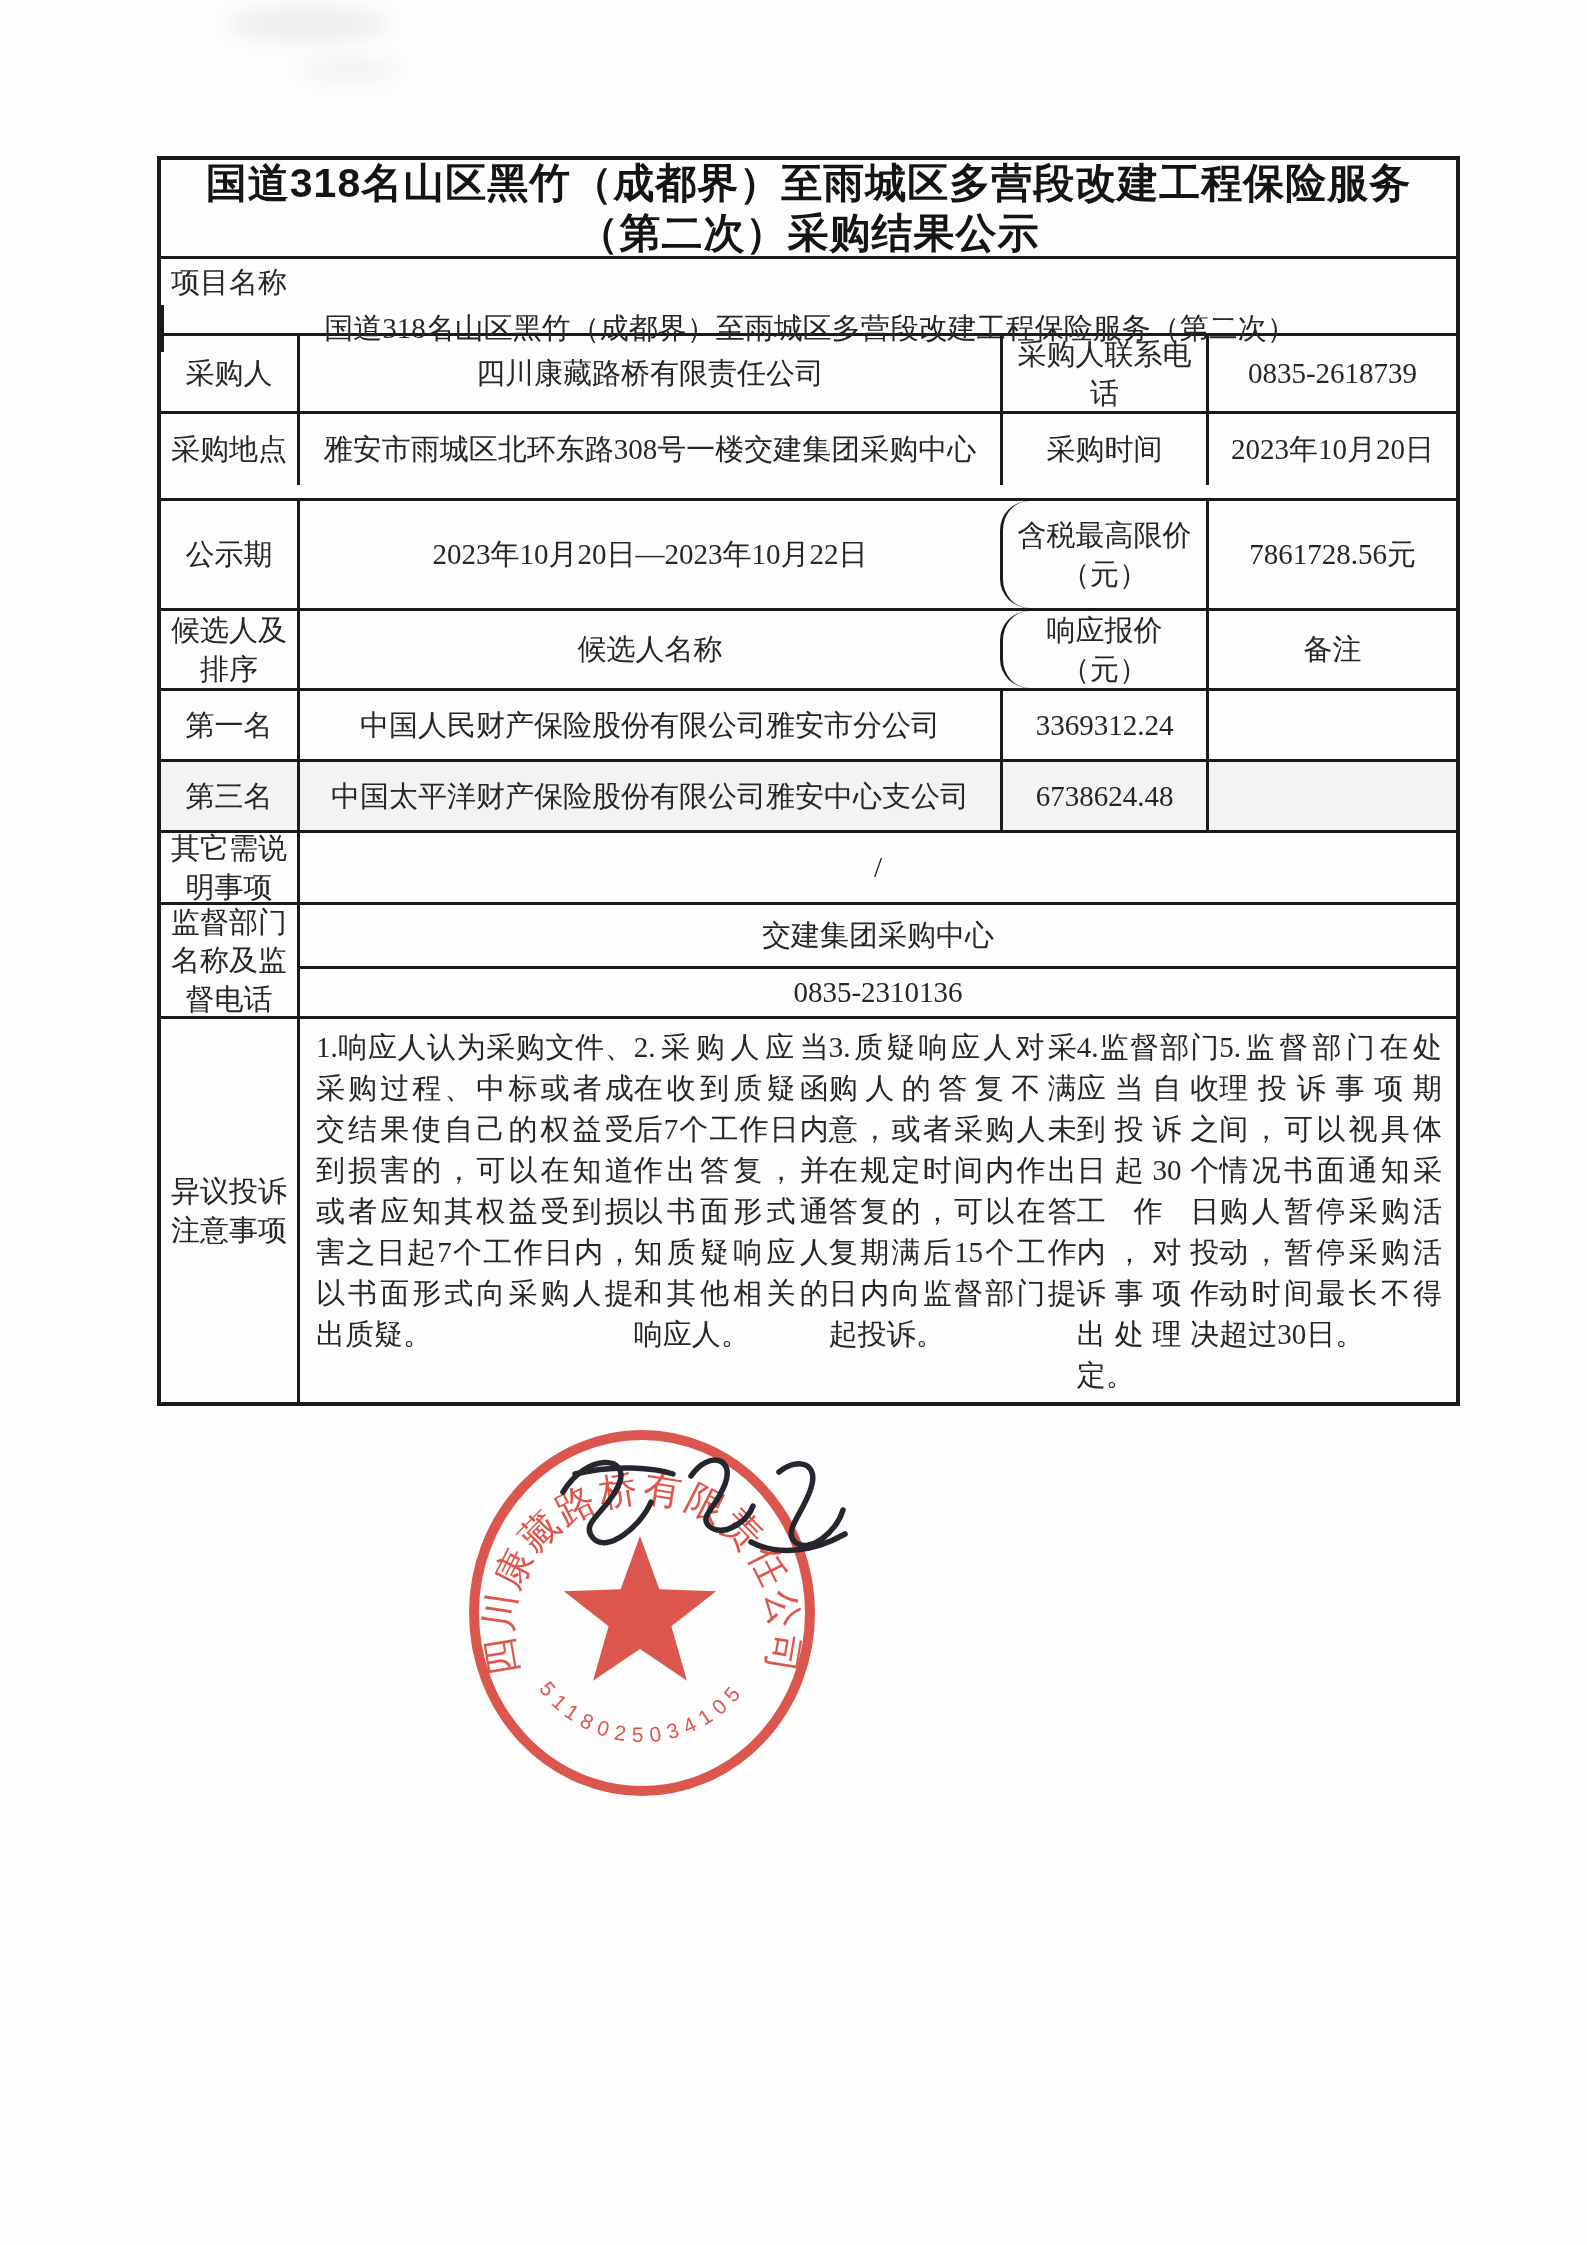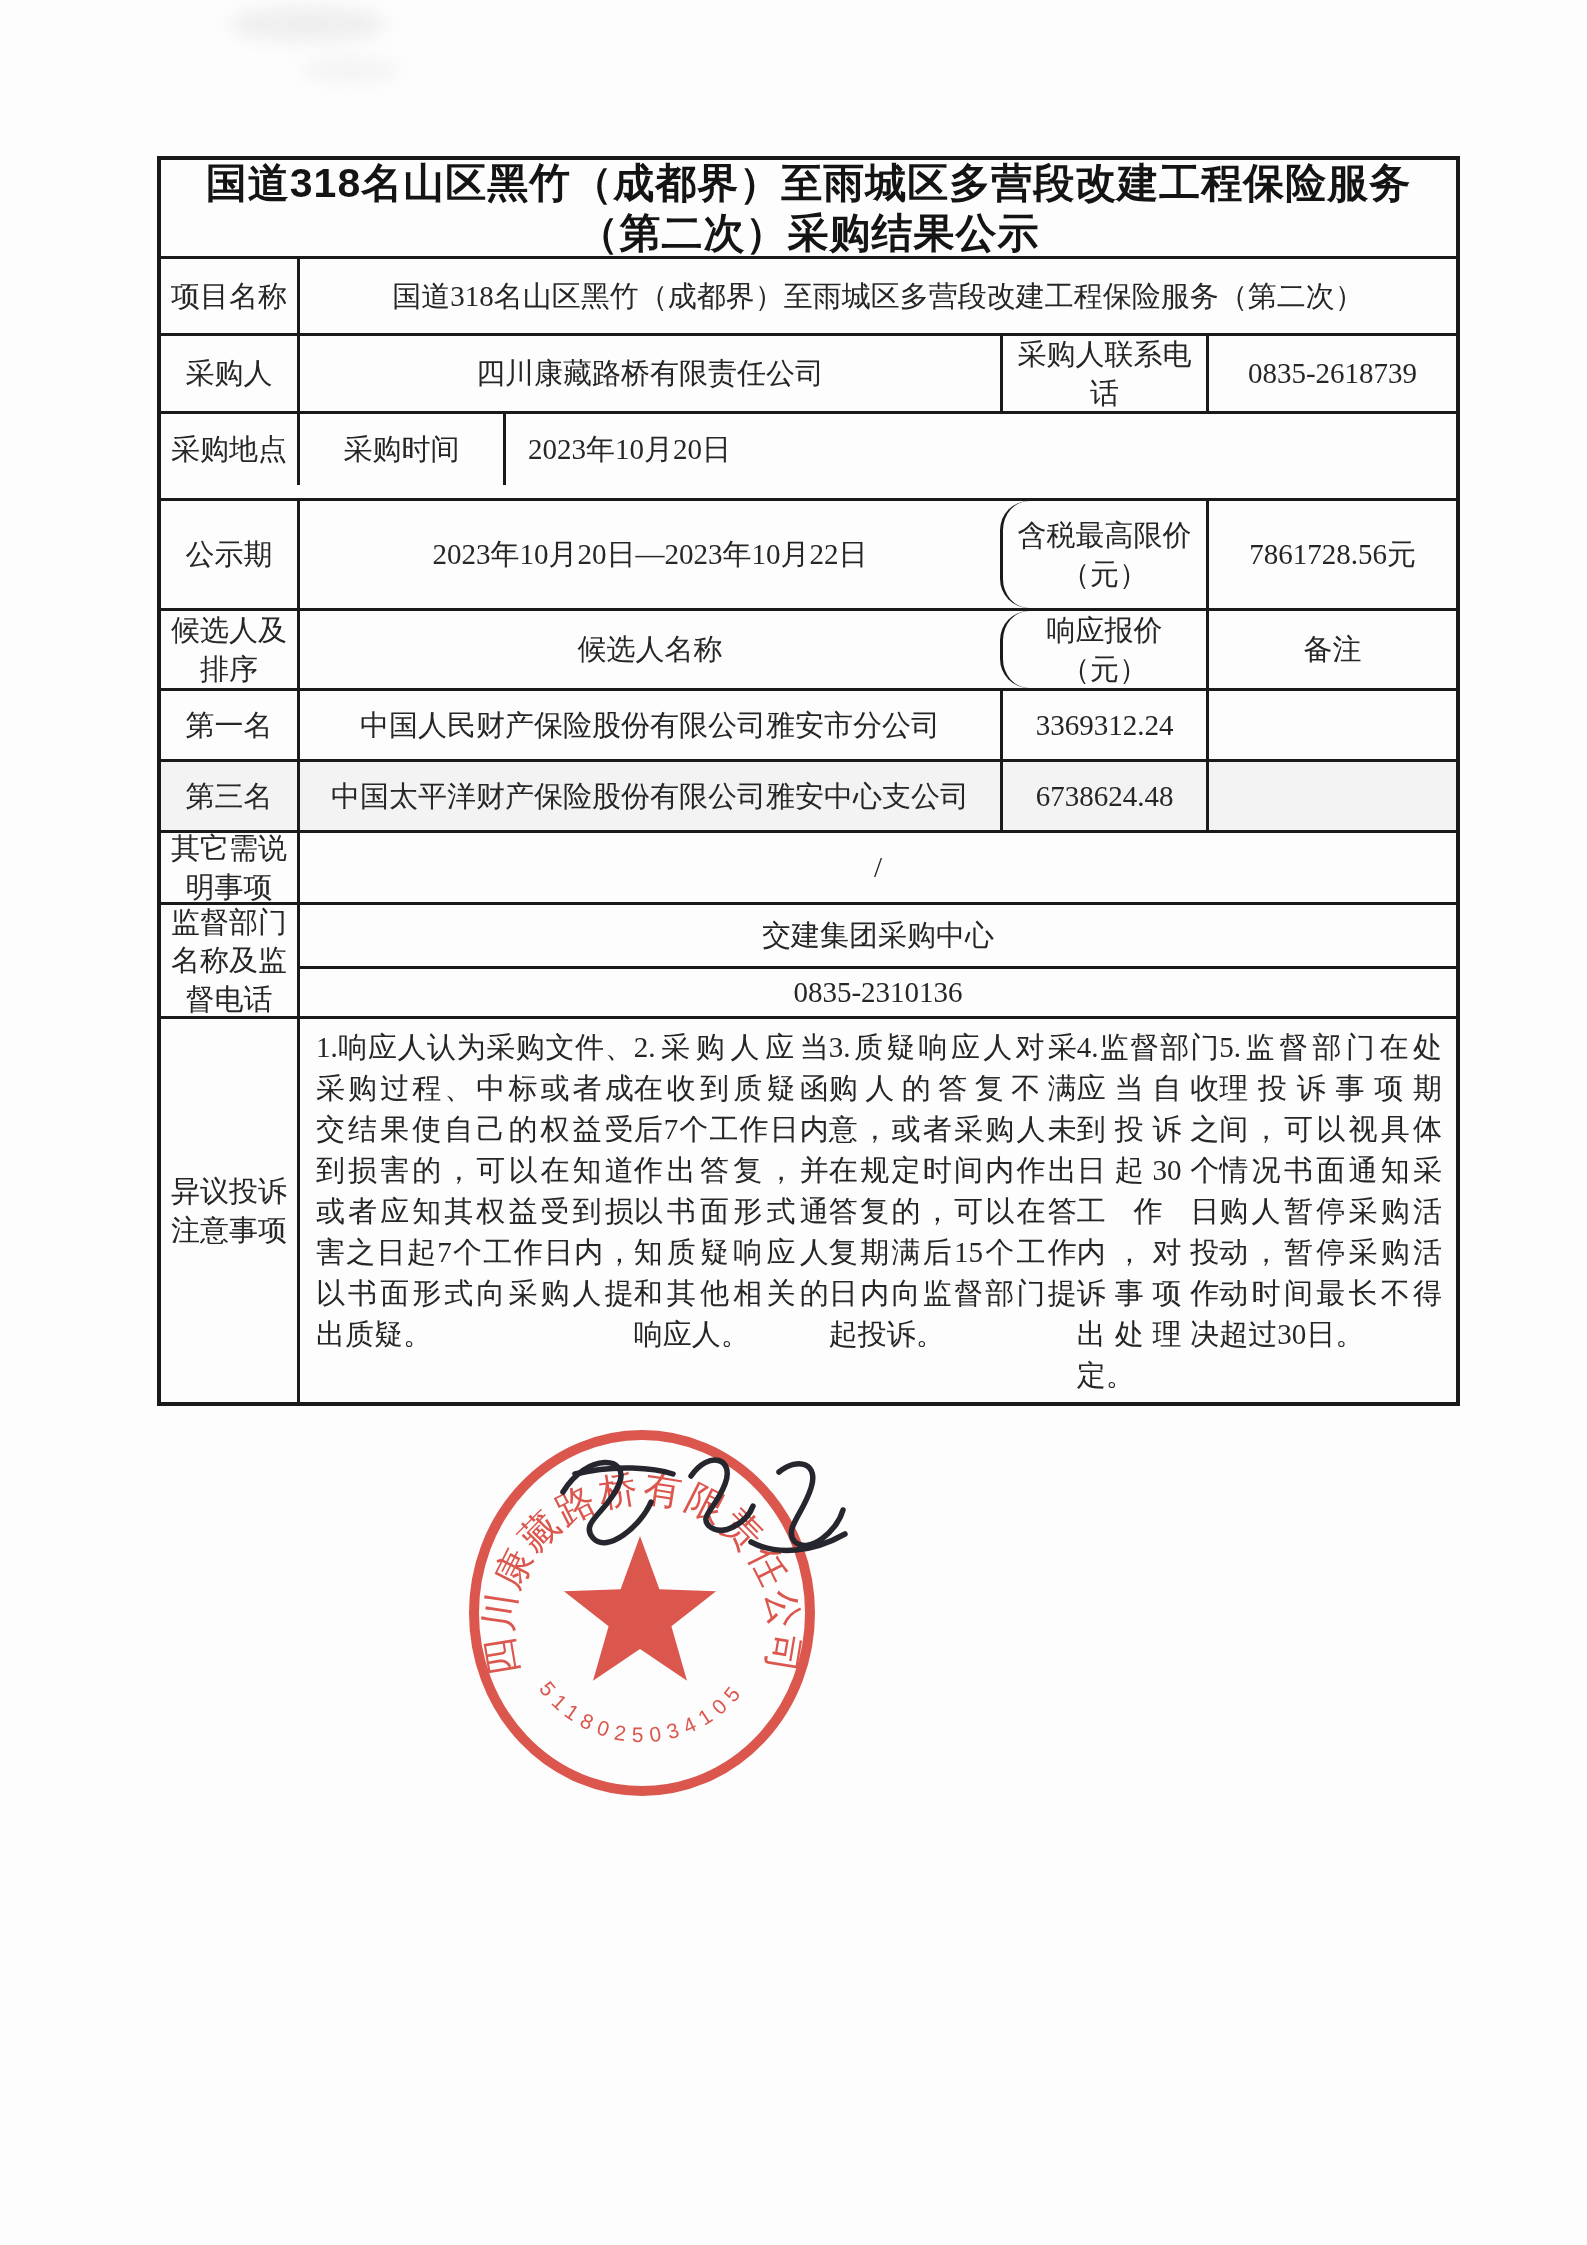--- a/index.html
+++ b/index.html
@@ -26,21 +26,21 @@
     text-align:center;font-size:29px;line-height:1.32;padding:4px 10px;min-width:0;
   }
   .cell + .cell{border-left:3px solid #1a1a1a;}
   .c1{width:136px;flex:none;padding:4px 8px;}
   .c2{flex:1 1 auto;}
   .c3{width:206px;flex:none;padding:4px 12px;}
   .c4{width:250px;flex:none;}
   .pre{white-space:pre-line;border-radius:29px;}
 
   .h-title{height:96px;}
-  .h-project{height:77px;}
+  .h-project{height:77px;flex-direction:column;}
   .h-purchaser{height:78px;}
   .h-location{height:74px;}
   .h-publicity{height:110px;margin-top:13px;}
   .h-candhead{height:80px;}
   .h-cand{height:71px;}
   .h-other{height:72px;}
   .h-supervision{height:114px;}
   .h-objection{height:386px;}
   .h-signature{height:112px;}
 
@@ -90,20 +90,21 @@
 
     <div class="trow h-purchaser">
       <div class="cell c1">采购人</div>
       <div class="cell c2">四川康藏路桥有限责任公司</div>
       <div class="cell c3">采购人联系电话</div>
       <div class="cell c4">0835-2618739</div>
     </div>
 
     <div class="trow h-location">
       <div class="cell c1">采购地点</div>
+      <div class="cell c2">雅安市雨城区北环东路308号一楼交建集团采购中心</div>
       <div class="cell c3">采购时间</div>
       <div class="cell c4">2023年10月20日</div>
     </div>
 
     <div class="trow h-publicity">
       <div class="cell c1">公示期</div>
       <div class="cell c2">2023年10月20日—2023年10月22日</div>
       <div class="cell c3 pre">含税最高限价
 （元）</div>
       <div class="cell c4">7861728.56元</div>

